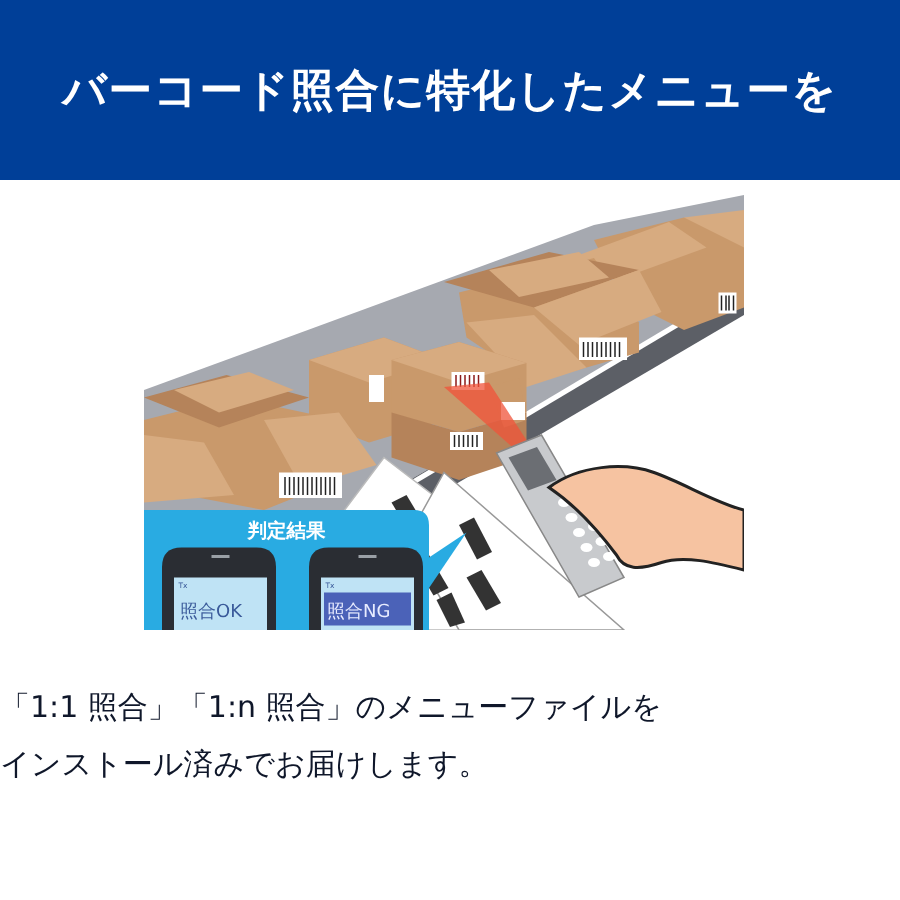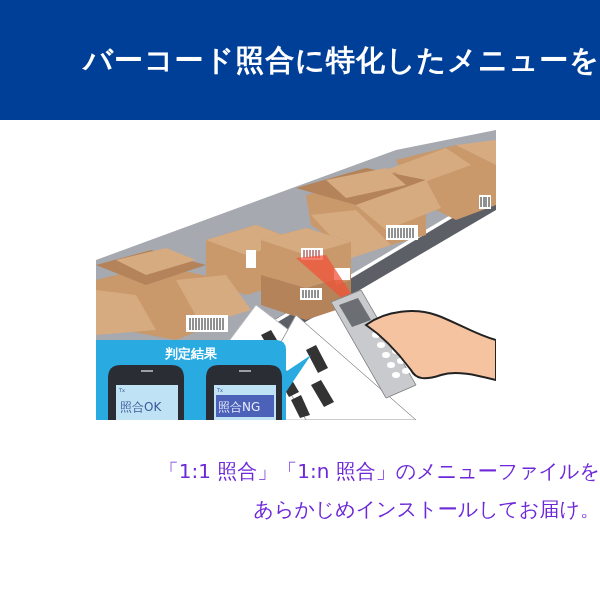--- a/index.html
+++ b/index.html
@@ -2,40 +2,40 @@
 <html><head>
 <meta charset="utf-8">
 <style>
   * { box-sizing: border-box; margin: 0; padding: 0; }
   html, body { width: 600px; height: 600px; background: #ffffff; overflow: hidden; }
   body { position: relative; font-family: "DejaVu Sans", sans-serif; }
 
   .header {
     position: absolute; left: 0; top: 0; width: 600px; height: 120px;
     background: #003f98;
-    display: flex; flex-direction: row; align-items: center; justify-content: flex-end;
+    display: flex; flex-direction: row; align-items: center; justify-content: center;
     color: #ffffff;
   }
   .header-line {
     font-family: "DejaVu Sans", sans-serif;
     font-weight: bold;
     font-size: 29px;
     line-height: 42px;
     letter-spacing: 1px;
     white-space: nowrap;
   }
 
   .illustration {
     position: absolute; left: 96px; top: 130px; width: 400px; height: 290px;
   }
   .illustration svg { display: block; }
 
   .body-text {
     position: absolute; left: 0; top: 452px; width: 600px;
-    text-align: right; color: #6d28d9;
+    text-align: left; color: #0f172a;
     font-family: "DejaVu Sans", sans-serif;
     font-size: 20px; line-height: 38px;
   }
   .body-line { display: block; white-space: nowrap; }
 </style>
 </head>
 <body>
 
 <div class="header">
   <div class="header-line">バーコード照合に特化したメニューを</div>
@@ -187,14 +187,14 @@
         <rect x="120" y="265" width="58" height="22" fill="#4b62b8"></rect>
         <text x="121" y="262" font-size="5" fill="#3a5a9a" font-family="DejaVu Sans, sans-serif">Tx</text>
         <text x="122" y="281" font-size="12" fill="#e8ecff" font-family="DejaVu Sans, sans-serif">照合NG</text>
       </g>
     </g>
   </svg>
 </div>
 
 <div class="body-text">
   <span class="body-line">「1:1 照合」「1:n 照合」のメニューファイルを</span>
-  <span class="body-line">あらかじめインストールしてお届け。</span>
+  <span class="body-line">インストール済みでお届けします。</span>
 </div>
 
 </body></html>

